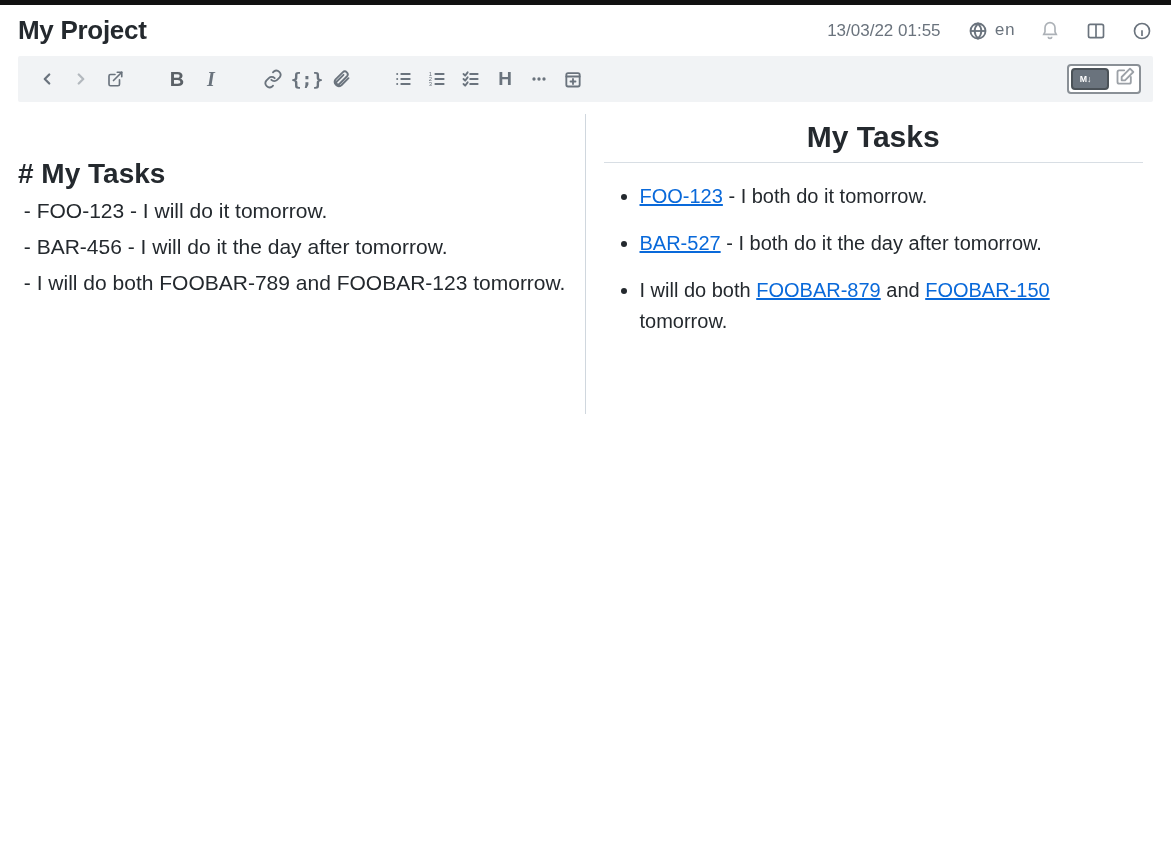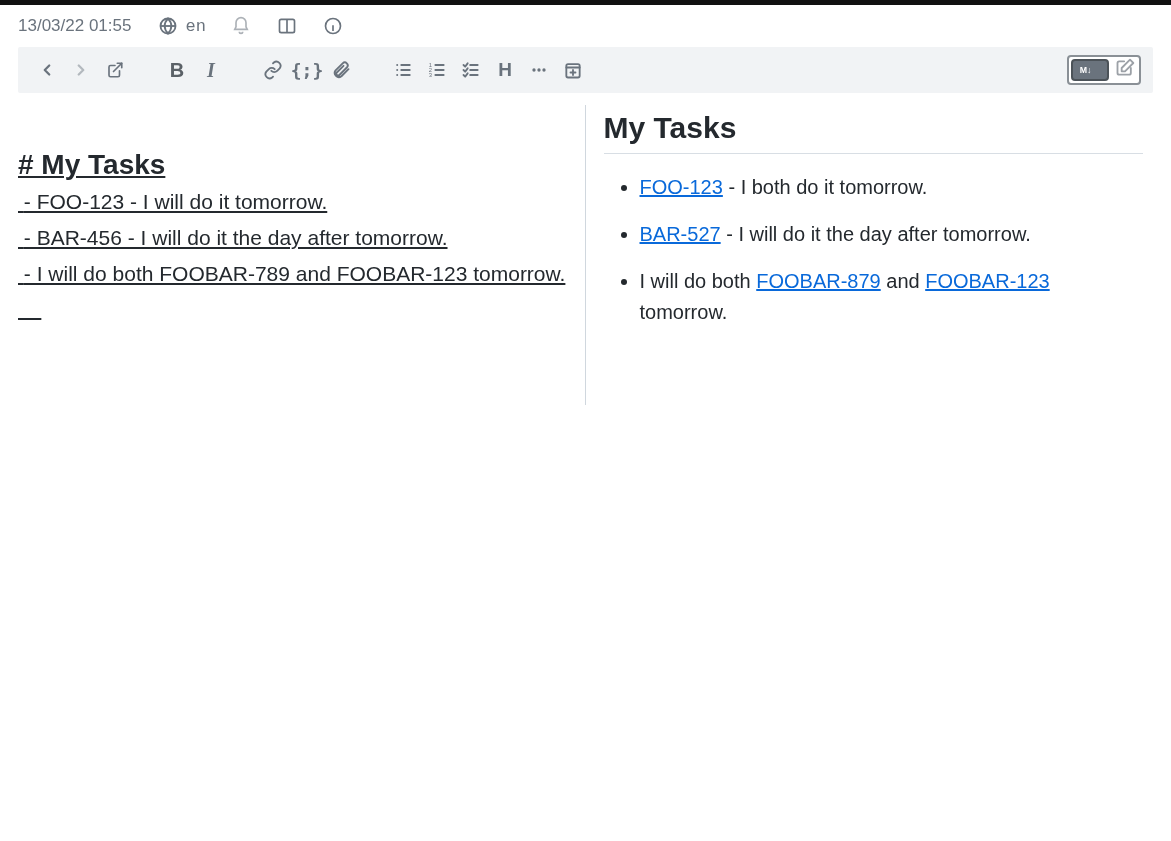--- a/index.html
+++ b/index.html
@@ -76,61 +76,62 @@
     margin: 12px 18px 0 18px;
   }
   .pane {
     flex: 1 1 50%;
     min-width: 0;
     padding: 4px 10px 20px 0;
   }
   .pane.left {
     border-right: 1px solid #d0d7de;
     min-height: 300px;
-    text-decoration: underline;
   }
   .pane.right {
     padding-left: 18px;
   }
   .raw {
     font-size: 21px;
     line-height: 1.7;
     white-space: pre-wrap;
     font-family: inherit;
     color:#24292e;
   }
   .raw .hline { }
   .raw .h1line { font-weight:700; font-size:28px; line-height:1.4; }
 
   .preview h1 {
     font-size: 30px;
     font-weight: 700;
     margin: 2px 0 10px 0;
     padding-bottom: 8px;
     border-bottom: 1px solid #d8dee4;
+    text-align: center;
   }
   .preview ul {
     margin: 18px 0 0 0;
     padding-left: 36px;
     font-size: 20px;
     line-height: 1.55;
     color:#24292e;
   }
   .preview li { margin-bottom: 16px; }
   .preview a {
     color: #0969da;
     text-decoration: underline;
   }
 </style>
 </head>
 <body>
 
 <div class="topstrip"></div>
 
 <div class="header">
+  <div class="title">My Project</div>
   <div class="header-right">
     <span class="timestamp">13/03/22 01:55</span>
     <span class="lang">
       <span class="icon-btn">
         <svg width="20" height="20" viewBox="0 0 24 24" fill="none" stroke="currentColor" stroke-width="2.2">
           <circle cx="12" cy="12" r="9"></circle>
           <path d="M3 12h18"></path>
           <path d="M12 3c2.5 2.6 4 5.7 4 9s-1.5 6.4-4 9c-2.5-2.6-4-5.7-4-9s1.5-6.4 4-9z"></path>
         </svg>
       </span>
@@ -280,20 +281,20 @@
 <span class="hline"> - I will do both FOOBAR-789 and FOOBAR-123 tomorrow.</span>
     </div>
   </div>
   <div class="pane right preview">
     <h1>My Tasks</h1>
     <ul>
       <li>
         <a href="#">FOO-123</a><span> - I both do it tomorrow.</span>
       </li>
       <li>
-        <a href="#">BAR-527</a><span> - I will do it the day after tomorrow.</span>
+        <a href="#">BAR-527</a><span> - I both do it the day after tomorrow.</span>
       </li>
       <li>
-        <span>I will do both </span><a href="#">FOOBAR-879</a><span> and </span><a href="#">FOOBAR-123</a><span> tomorrow.</span>
+        <span>I will do both </span><a href="#">FOOBAR-879</a><span> and </span><a href="#">FOOBAR-150</a><span> tomorrow.</span>
       </li>
     </ul>
   </div>
 </div>
 
 </body></html>

